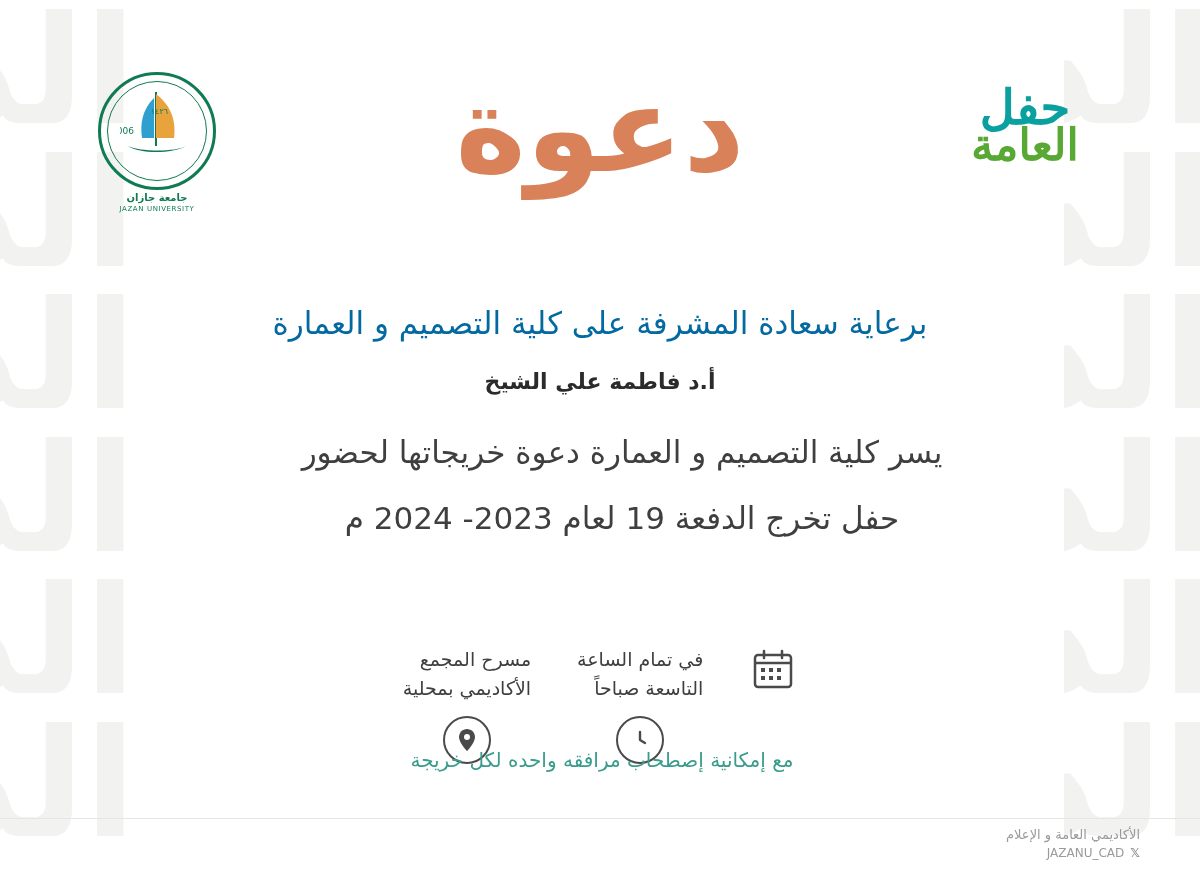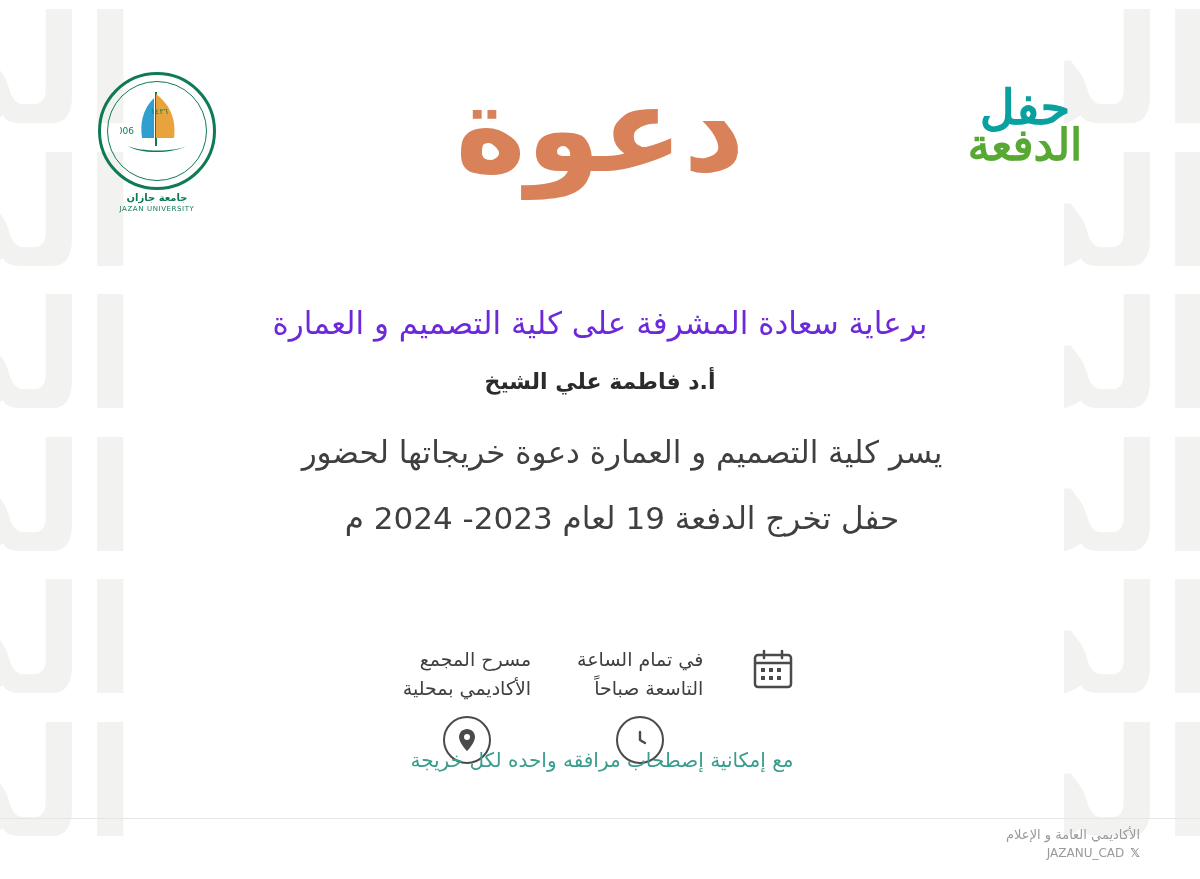--- a/index.html
+++ b/index.html
@@ -137,21 +137,21 @@
     top: 305px;
     left: 0;
     right: 0;
     text-align: center;
     direction: rtl;
     color: #3b3b3b;
   }
   .line-patron {
     font-size: 31px;
     font-weight: 400;
-    color: #6d28d9;
+    color: #0369a1;
     letter-spacing: 0px;
   }
   .line-name {
     margin-top: 28px;
     font-size: 22px;
     font-weight: 700;
     color: #2b2b2b;
   }
   .line-invite {
     margin-top: 34px;
@@ -294,21 +294,21 @@
         </svg>
       </div>
       <div class="uni-label">جامعة جازان</div>
       <div class="uni-sub">JAZAN UNIVERSITY</div>
     </div>
 
     <div class="invite-script">دعوة</div>
 
     <div class="grad-mark">
       <div class="line1">حفل</div>
-      <div class="line2">الدفعة</div>
+      <div class="line2">العامة</div>
     </div>
   </div>
 
   <div class="body-block">
     <div class="line-patron">برعاية سعادة المشرفة على كلية التصميم و العمارة</div>
     <div class="line-name">أ.د فاطمة علي الشيخ</div>
     <div class="line-invite">يسر كلية التصميم و العمارة دعوة خريجاتها لحضور</div>
     <div class="line-invite" style="margin-top:18px;">حفل تخرج الدفعة 19 لعام 2023- 2024 م</div>
   </div>
 

